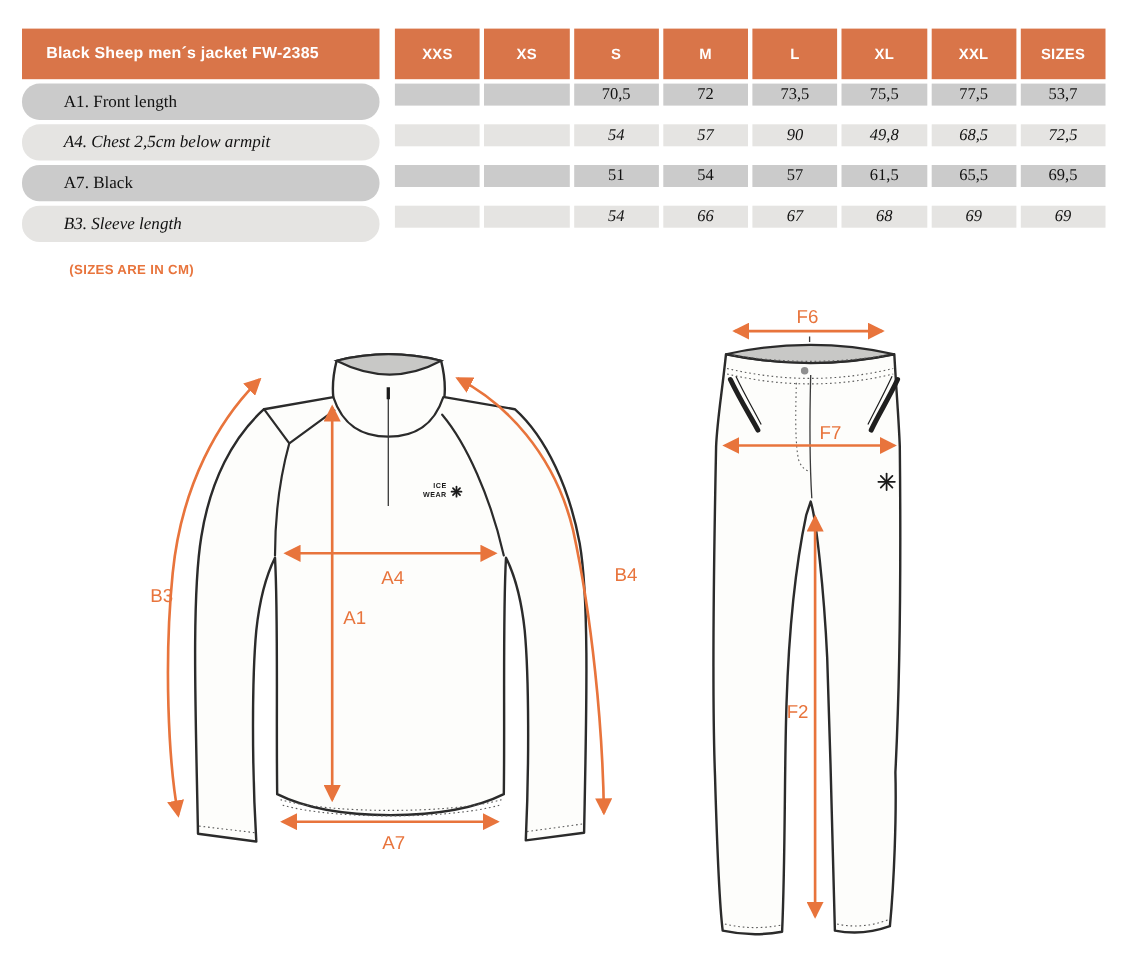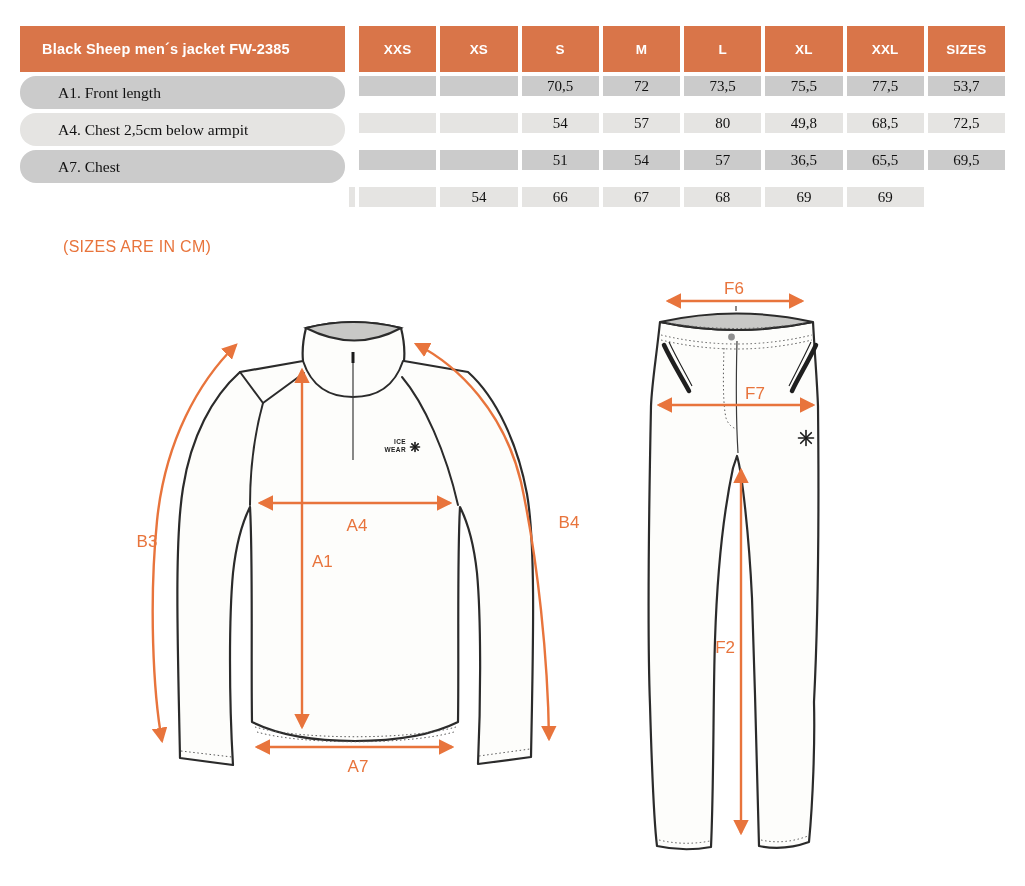--- a/index.html
+++ b/index.html
@@ -10,23 +10,23 @@
   .size-table{position:absolute;left:20px;top:26px;width:985px;display:grid;
               grid-template-columns:325px 6px repeat(8,1fr);column-gap:4px;row-gap:4px;}
   .cell{display:flex;align-items:center;justify-content:center;}
   .hdr{background:#D97549;color:#fff;font-weight:bold;height:46px;font-size:13.5px;letter-spacing:.2px;}
   .hdr.title{justify-content:flex-start;padding-left:22px;font-size:14.5px;}
   .spacer{background:transparent;height:1px;}
   .lbl{justify-content:flex-start;padding-left:38px;font-family:"Liberation Serif",serif;
        font-size:15.5px;color:#111;height:33px;border-radius:16px;}
   .val{font-family:"Liberation Serif",serif;font-size:15px;color:#111;height:20px;}
   .dark{background:#CBCBCB;}
-  .light{background:#E5E4E2;}
-
-  .units{position:absolute;left:63px;top:238px;color:#E8743C;font-size:16px;letter-spacing:.3px;}
+  .light{background:#E5E4E2;font-style:italic;}
+
+  .units{position:absolute;left:63px;top:238px;color:#E8743C;font-size:12px;letter-spacing:.3px;font-weight:bold;}
 
   
   svg{position:absolute;display:block;}
   .fabric{fill:#FDFDFB;stroke:#2B2B2B;stroke-width:2.2;stroke-linejoin:round;stroke-linecap:round;}
   .seam{fill:none;stroke:#2B2B2B;stroke-width:2;stroke-linejoin:round;stroke-linecap:round;}
   .thin{fill:none;stroke:#3a3a3a;stroke-width:1.2;}
   .graytop{fill:#C8C8C6;stroke:#2B2B2B;stroke-width:2;}
   .dotted{fill:none;stroke:#5a5a5a;stroke-width:1;stroke-dasharray:1.5 2.6;}
   .orange{fill:none;stroke:#E8743C;stroke-width:2.4;}
   .olabel{fill:#E8743C;font-size:17px;font-family:"Liberation Sans",sans-serif;}
@@ -61,36 +61,37 @@
     <div class="cell val dark">75,5</div>
     <div class="cell val dark">77,5</div>
     <div class="cell val dark">53,7</div>
 
     <div class="cell lbl light">A4. Chest 2,5cm below armpit</div>
     <div class="spacer"></div>
     <div class="cell val light"></div>
     <div class="cell val light"></div>
     <div class="cell val light">54</div>
     <div class="cell val light">57</div>
-    <div class="cell val light">80</div>
+    <div class="cell val light">90</div>
     <div class="cell val light">49,8</div>
     <div class="cell val light">68,5</div>
     <div class="cell val light">72,5</div>
 
-    <div class="cell lbl dark">A7. Chest</div>
+    <div class="cell lbl dark">A7. Black</div>
     <div class="spacer"></div>
     <div class="cell val dark"></div>
     <div class="cell val dark"></div>
     <div class="cell val dark">51</div>
     <div class="cell val dark">54</div>
     <div class="cell val dark">57</div>
-    <div class="cell val dark">36,5</div>
+    <div class="cell val dark">61,5</div>
     <div class="cell val dark">65,5</div>
     <div class="cell val dark">69,5</div>
 
+    <div class="cell lbl light">B3. Sleeve length</div>
     <div class="spacer"></div>
     <div class="cell val light"></div>
     <div class="cell val light"></div>
     <div class="cell val light">54</div>
     <div class="cell val light">66</div>
     <div class="cell val light">67</div>
     <div class="cell val light">68</div>
     <div class="cell val light">69</div>
     <div class="cell val light">69</div>
   </div>

